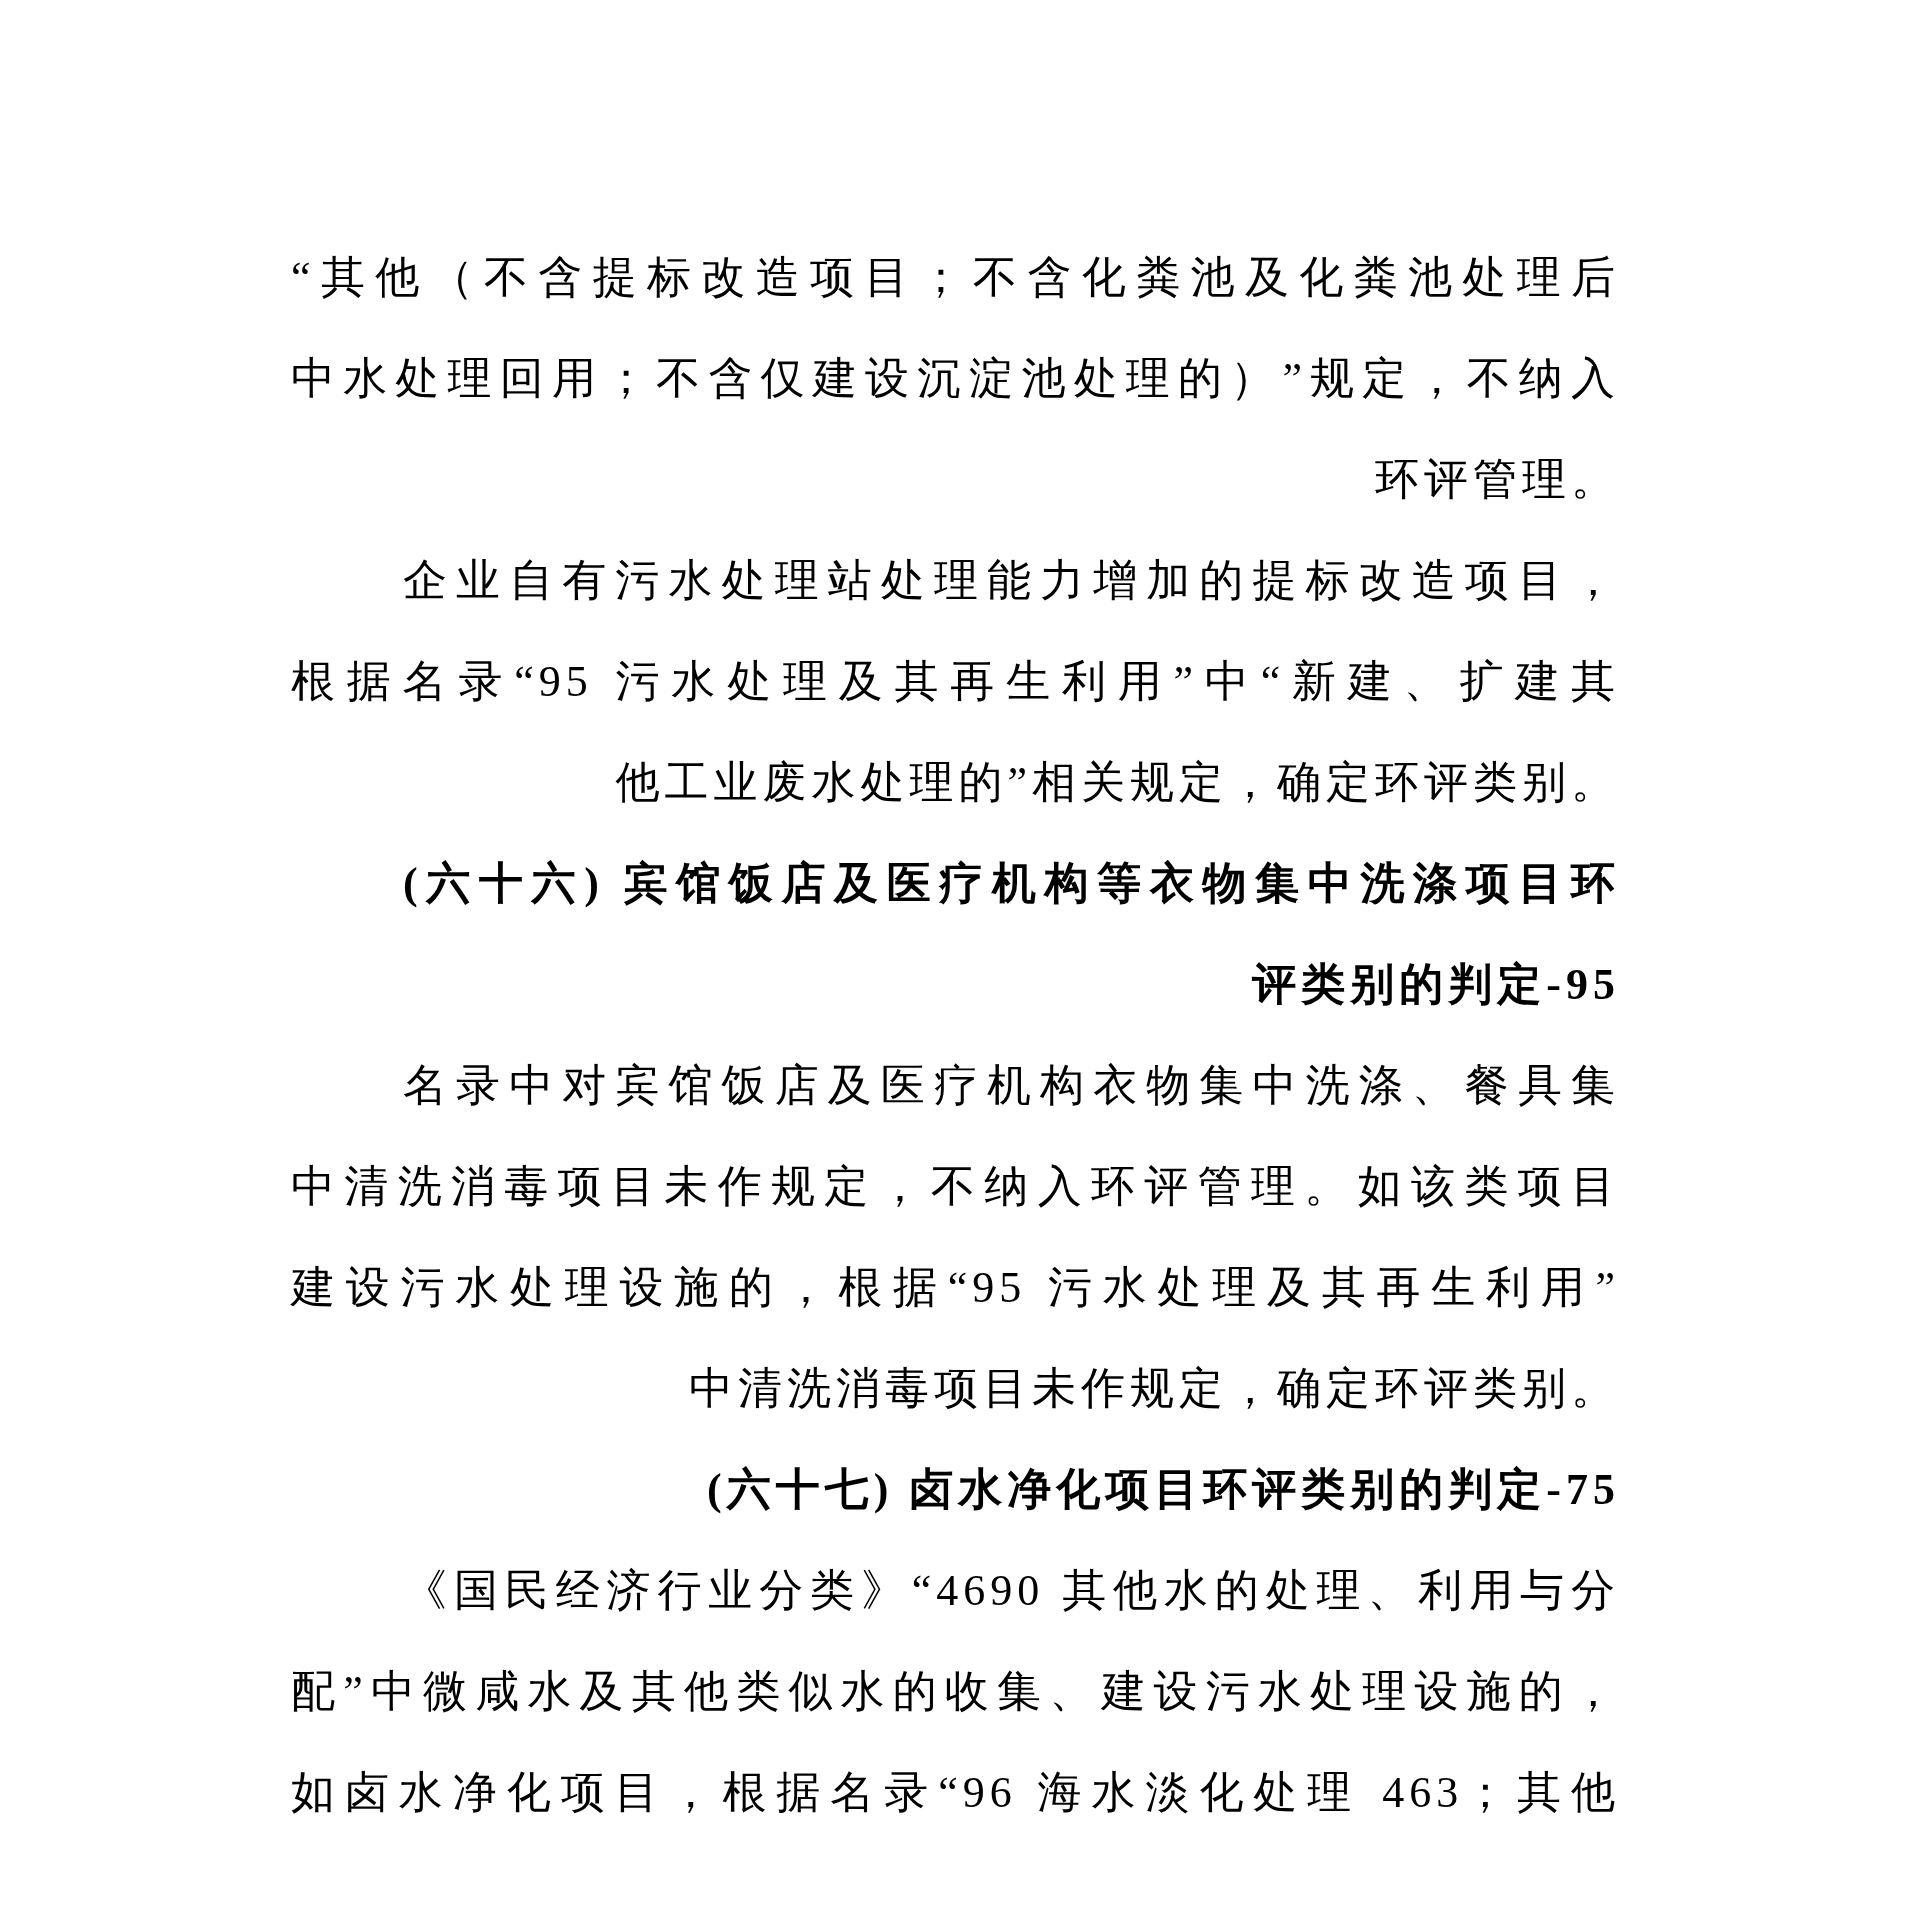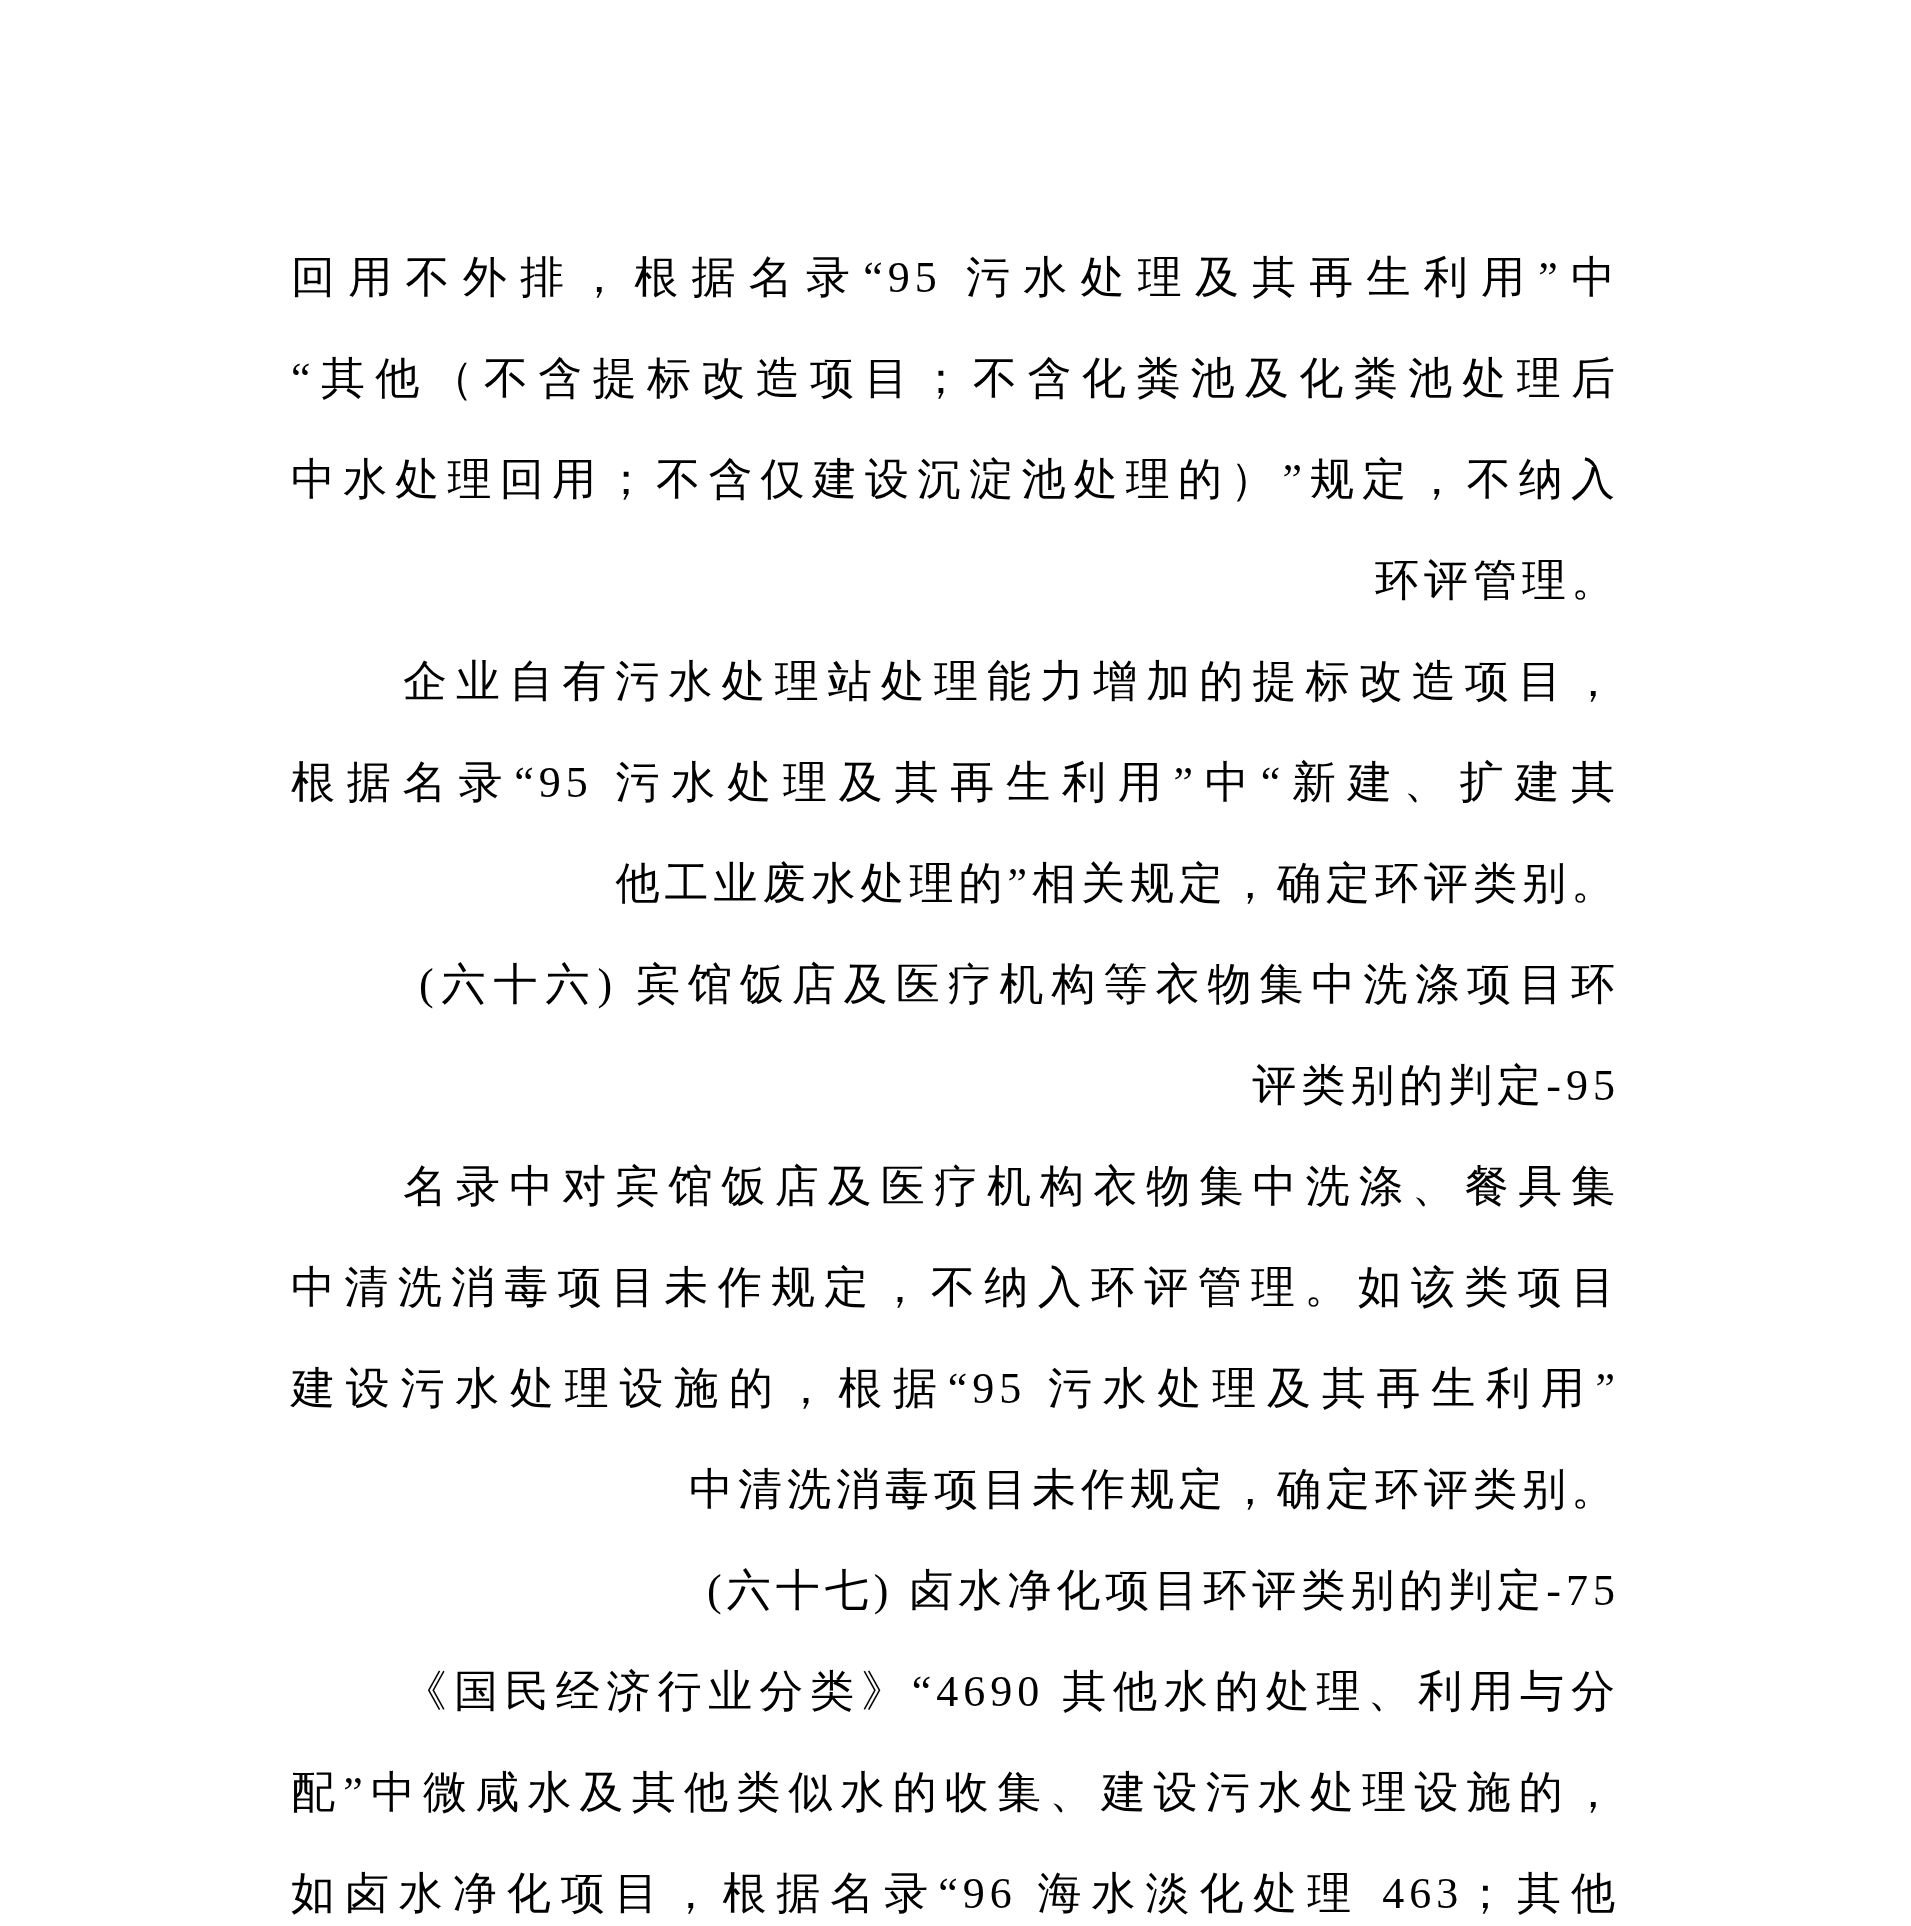--- a/index.html
+++ b/index.html
@@ -38,30 +38,28 @@
   }
   .line.just {
     white-space: normal;
     text-align: justify;
     text-align-last: justify;
   }
   .line.indent {
     padding-left: 112px;
   }
   .line.head {
-    font-weight: normal;
-    margin-left: 16px;
+    font-weight: bold;
   }
 </style>
 </head>
 <body>
 
 <div class="page">
   <main class="text-block">
-    <div class="line just">回用不外排，根据名录“95 污水处理及其再生利用”中</div>
     <div class="line just">“其他（不含提标改造项目；不含化粪池及化粪池处理后</div>
     <div class="line just">中水处理回用；不含仅建设沉淀池处理的）”规定，不纳入</div>
     <div class="line">环评管理。</div>
     <div class="line indent just">企业自有污水处理站处理能力增加的提标改造项目，</div>
     <div class="line just">根据名录“95 污水处理及其再生利用”中“新建、扩建其</div>
     <div class="line">他工业废水处理的”相关规定，确定环评类别。</div>
     <div class="line indent just head">(六十六) 宾馆饭店及医疗机构等衣物集中洗涤项目环</div>
     <div class="line head">评类别的判定-95</div>
     <div class="line indent just">名录中对宾馆饭店及医疗机构衣物集中洗涤、餐具集</div>
     <div class="line just">中清洗消毒项目未作规定，不纳入环评管理。如该类项目</div>

